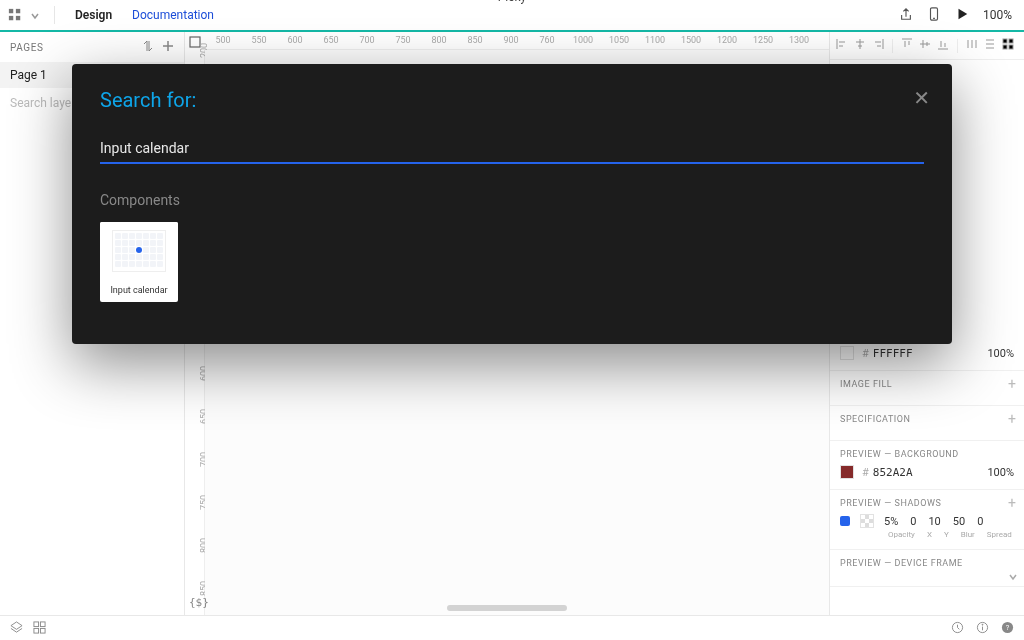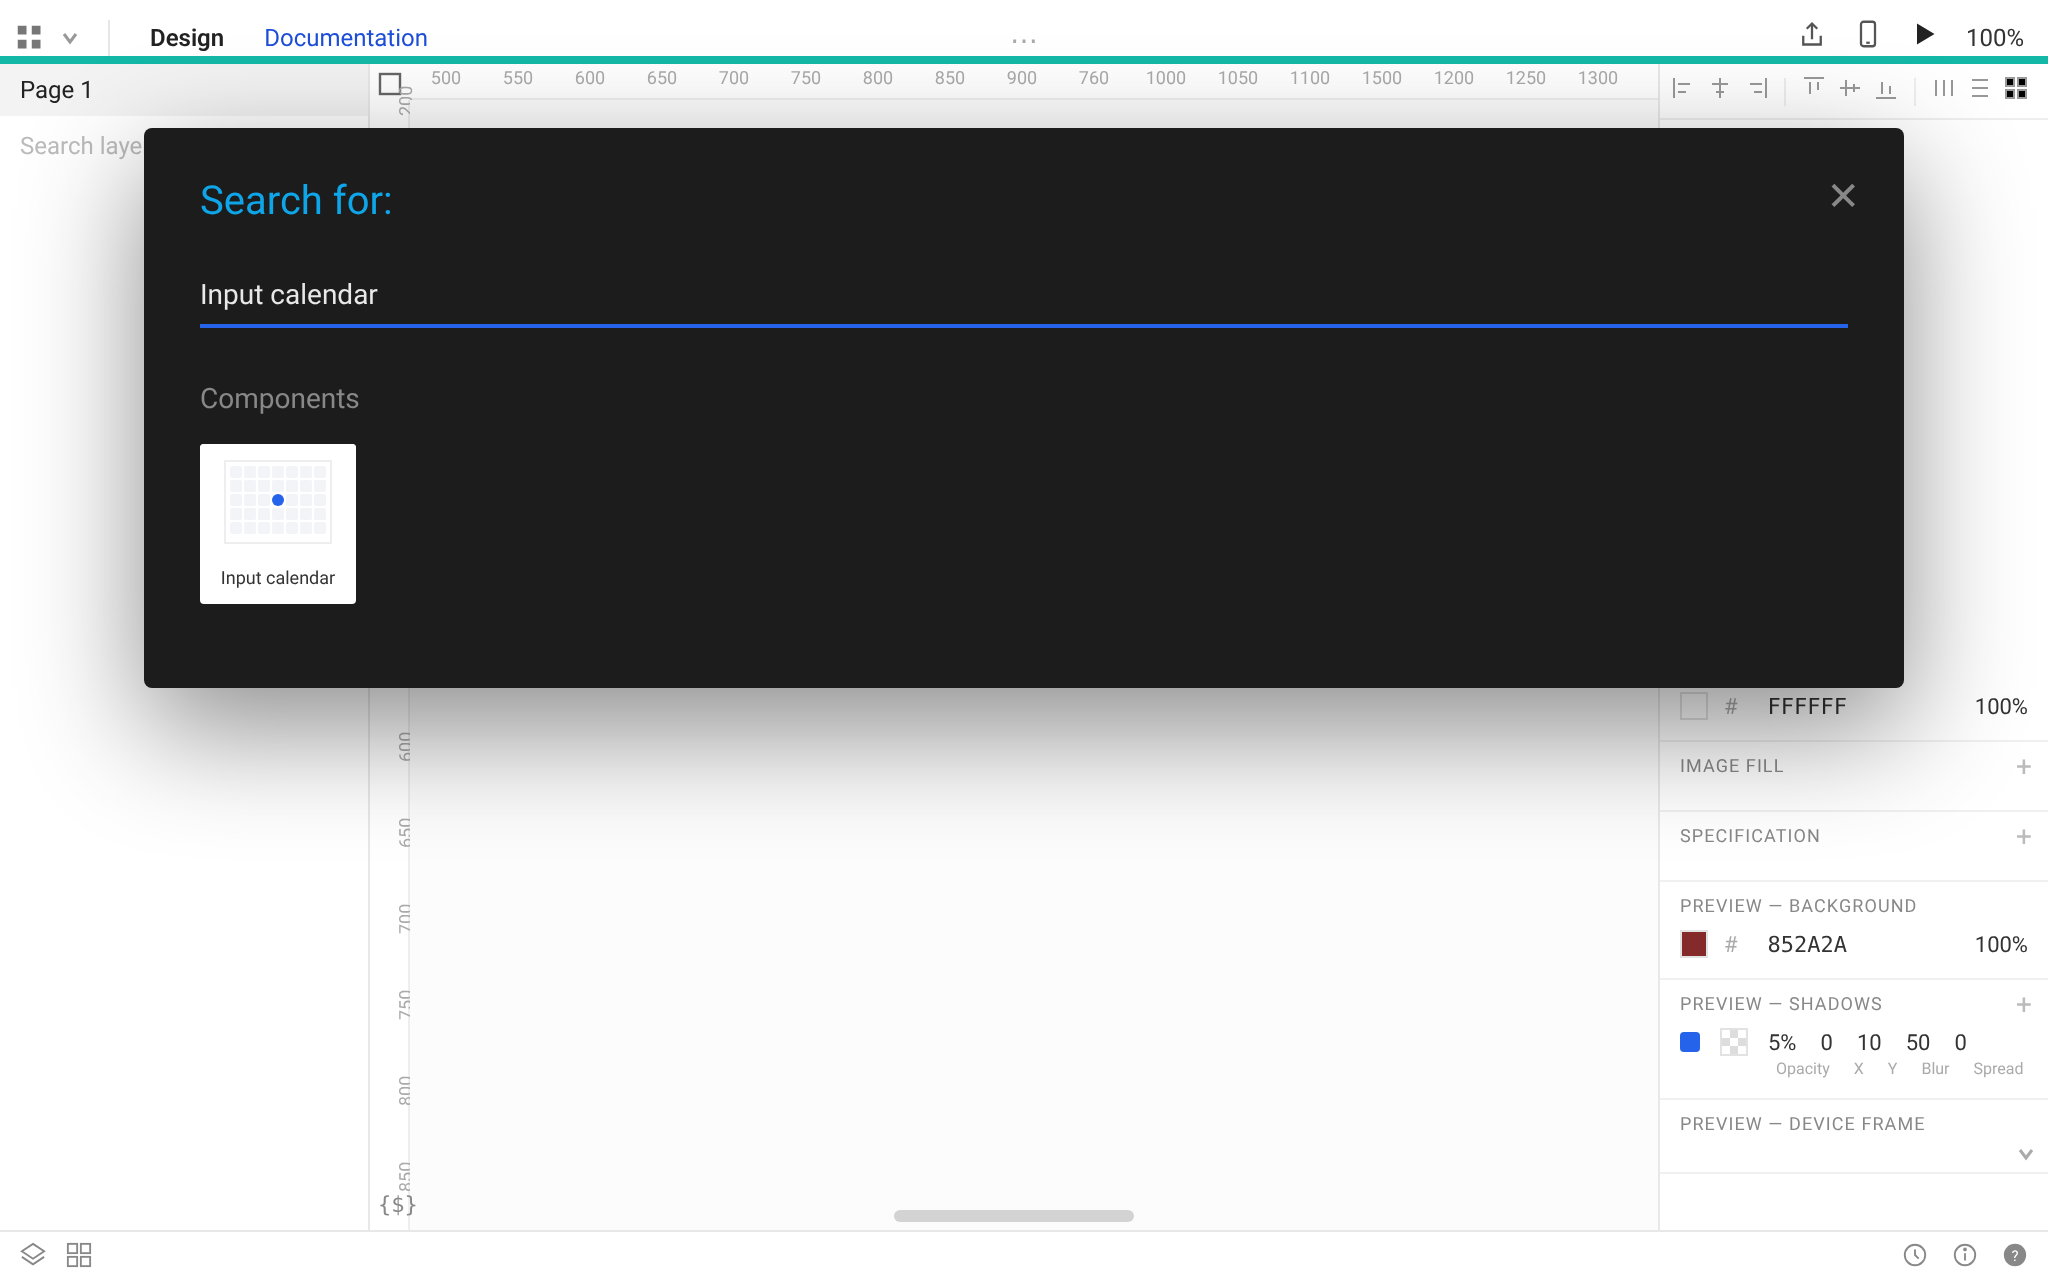--- a/index.html
+++ b/index.html
@@ -1,19 +1,19 @@
 <!DOCTYPE html>
 <html><head>
 <meta charset="utf-8">
 <style>
   * { box-sizing: border-box; margin: 0; padding: 0; font-family: -apple-system, BlinkMacSystemFont, "Segoe UI", Roboto, sans-serif; }
   html, body { width: 1024px; height: 640px; overflow: hidden; background: #fff; color: #333; }
   
   
-  .topbar { height: 32px; display: flex; align-items: flex-end; border-bottom: 4px solid #14b8a6; position: relative; }
+  .topbar { height: 32px; display: flex; align-items: center; border-bottom: 2px solid #14b8a6; position: relative; }
   .topbar-left { display: flex; align-items: center; gap: 8px; padding-left: 8px; }
   .menu-grid-icon { width: 14px; height: 14px; display:inline-flex; align-items:center; justify-content:center;}
   .chevron { width: 10px; height: 10px; }
   .topbar-divider { width:1px; height:18px; background:#e6e6e6; margin:0 6px;}
   .tab-link { font-size: 12px; color: #1d4ed8; padding: 0 6px; cursor: pointer; }
   .tab-link.active { color: #222; font-weight: 600; }
   .topbar-center { position: absolute; left: 50%; transform: translateX(-50%); display:flex; align-items:center; gap:22px; font-size:12px; color:#444;flex-direction:column; }
   .topbar-center .dots { color:#aaa; font-size:14px; line-height:1;}
   .topbar-right { margin-left:auto; display:flex; align-items:center; gap:14px; padding-right:12px; }
   .topbar-icon { width:14px; height:14px; color:#555; }
@@ -44,21 +44,21 @@
   
   .right-panel { width:195px; border-left:1px solid #e8e8e8; overflow:hidden; font-size:11px; color:#333; }
   .align-row { height:28px; display:flex; align-items:center; border-bottom:1px solid #eee; padding:0 6px; gap:6px;}
   .align-row svg { width:12px; height:12px; color:#888; }
   .align-row .sep { width:1px; height:14px; background:#eee; margin:0 2px; }
   .section { padding:8px 10px 10px 10px; border-bottom:1px solid #f0f0f0; position:relative;}
   .sec-title { font-size:9px; letter-spacing:0.06em; color:#888; margin-bottom:6px;}
   .color-row { display:flex; align-items:center; gap:8px;}
   .swatch { width:14px; height:14px; border:1px solid #e2e2e2;}
   .hash { color:#aaa; margin-right:-4px;}
-  .hex { font-size:11px; color:#333; font-family:monospace;margin-left:11px;}
+  .hex { font-size:11px; color:#333; font-family:monospace;}
   .pct { margin-left:auto; font-size:11px; color:#333;}
   .plus-btn { position:absolute; right:8px; top:6px; color:#bbb; font-size:14px; line-height:1;}
   .shadow-row { display:flex; align-items:center; gap:10px;}
   .shadow-row .blue-chk { width:10px; height:10px; background:#2563eb; border-radius:2px;}
   .shadow-row .checker { width:14px; height:14px; background:
     repeating-conic-gradient(#ddd 0 25%, #fff 0 50%) 0 0/8px 8px; border:1px solid #e2e2e2;}
   .shadow-vals { display:flex; gap:12px; font-size:11px; color:#333;}
   .shadow-labels { display:flex; gap:12px; font-size:8px; color:#aaa; margin-top:2px; padding-left:48px;}
   .device-chev { position:absolute; right:6px; top:22px; color:#aaa;}
   
@@ -119,20 +119,32 @@
     <span><svg class="topbar-icon" viewBox="0 0 16 16" fill="#222">
           <polygon points="4,2 14,8 4,14"></polygon>
         </svg></span>
     <span class="zoom">100%</span>
   </div>
 </div>
 
 <div class="main">
 
   <div class="left-panel">
+    <div class="pages-header">
+      <span>PAGES</span>
+      <span class="spacer"></span>
+      <span><svg viewBox="0 0 12 12" fill="none" stroke="#888">
+            <polyline points="2,4 5,1 5,11"></polyline>
+            <polyline points="10,8 7,11 7,1"></polyline>
+          </svg></span>
+      <span><svg viewBox="0 0 12 12" stroke="#888" stroke-width="1.5">
+            <line x1="6" y1="1" x2="6" y2="11"></line>
+            <line x1="1" y1="6" x2="11" y2="6"></line>
+          </svg></span>
+    </div>
     <div class="page-item">Page 1</div>
     <div class="search-layers">Search layers</div>
   </div>
 
   <div class="canvas-area">
     <span class="frame-tool">
         <svg viewBox="0 0 16 16" fill="none" stroke="#666" stroke-width="1.2">
           <rect x="3" y="3" width="10" height="10"></rect>
         </svg>
       </span>

